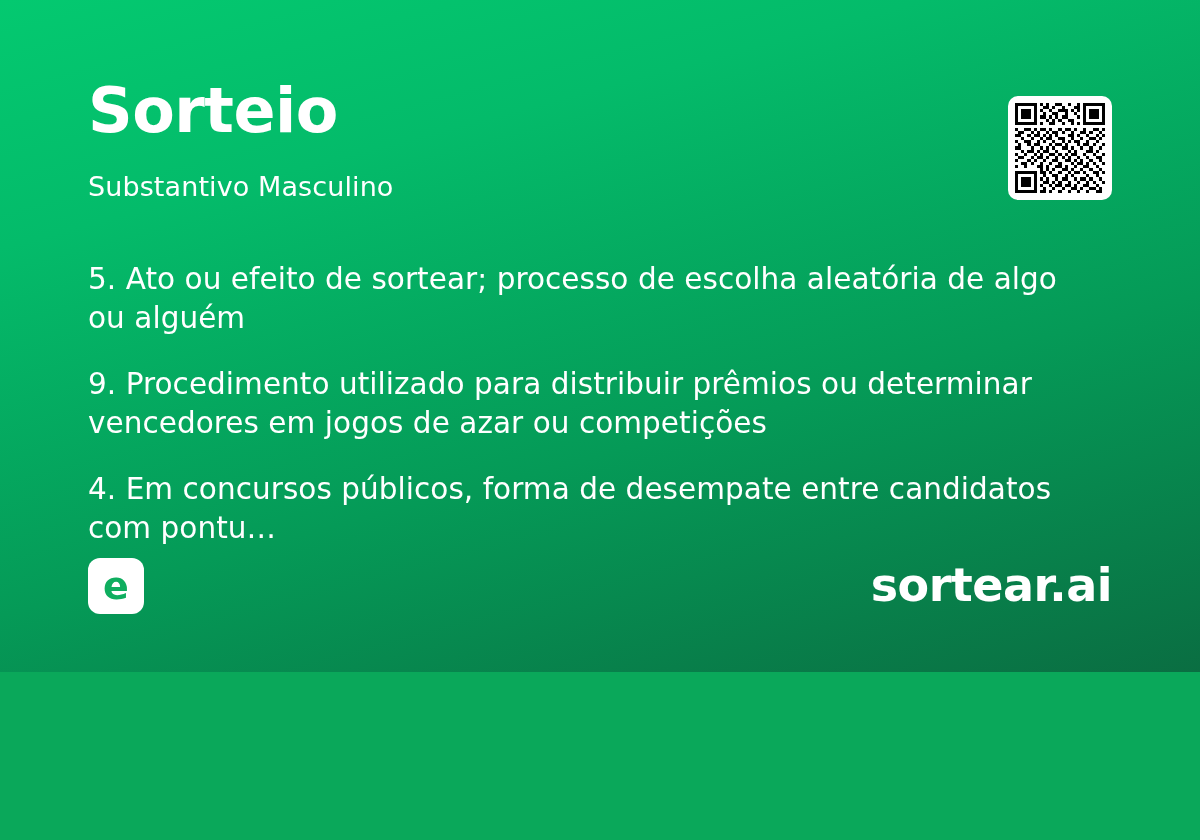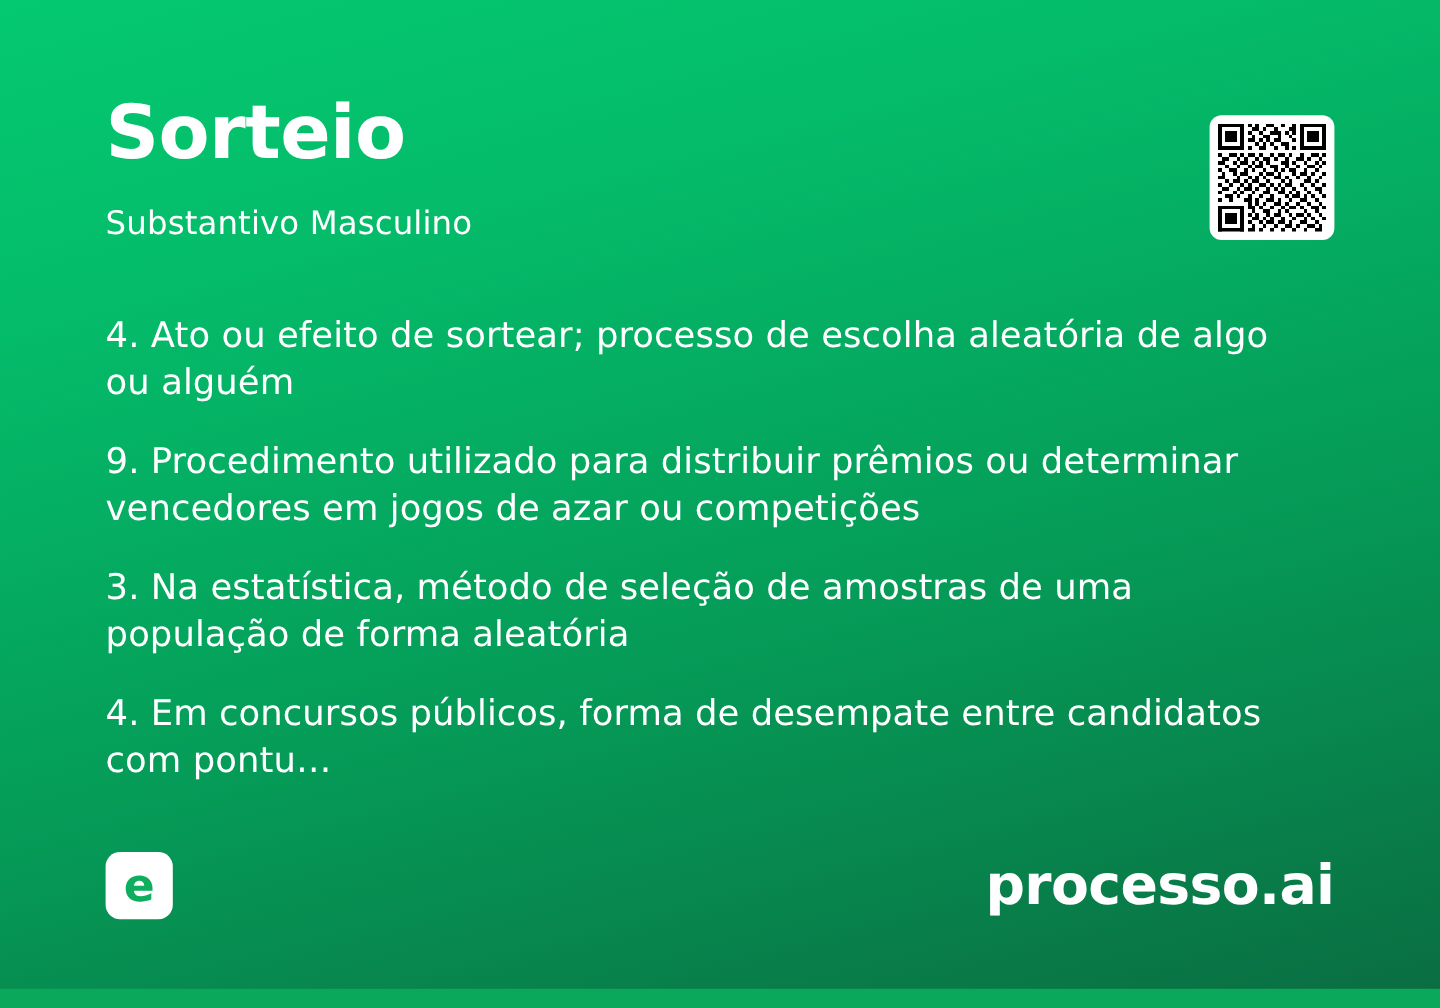--- a/index.html
+++ b/index.html
@@ -8,21 +8,21 @@
     height: 840px;
     overflow: hidden;
   }
   body {
     font-family: "DejaVu Sans", sans-serif;
     background: #0aa85a;
   }
   .card {
     position: relative;
     width: 1200px;
-    height: 824px;
+    height: 672px;
     background: linear-gradient(165deg, #04c970 0%, #04bb6a 25%, #059a57 62%, #0a6e42 100%);
     overflow: hidden;
   }
   .inner {
     position: absolute;
     left: 88px;
     right: 88px;
     top: 78px;
     bottom: 50px;
   }
@@ -349,27 +349,26 @@
           <rect x="26" y="28" width="2" height="1"></rect>
       </g>
     </svg>
   </div>
 
   <div class="inner">
     <div class="word">Sorteio</div>
     <div class="pos">Substantivo Masculino</div>
 
     <div class="definitions">
-      <div class="definition">4. Ato ou efeito de sortear; processo de escolha aleatória de algo ou alguém</div>
+      <div class="definition">5. Ato ou efeito de sortear; processo de escolha aleatória de algo ou alguém</div>
       <div class="definition">9. Procedimento utilizado para distribuir prêmios ou determinar vencedores em jogos de azar ou competições</div>
-      <div class="definition">3. Na estatística, método de seleção de amostras de uma população de forma aleatória</div>
       <div class="definition">4. Em concursos públicos, forma de desempate entre candidatos com pontu…</div>
     </div>
   </div>
 
   <div class="footer">
     <div class="logo-mark">
       <span>e</span>
     </div>
-    <div class="brand">processo.ai</div>
+    <div class="brand">sortear.ai</div>
   </div>
 
 </div>
 
 </body></html>

